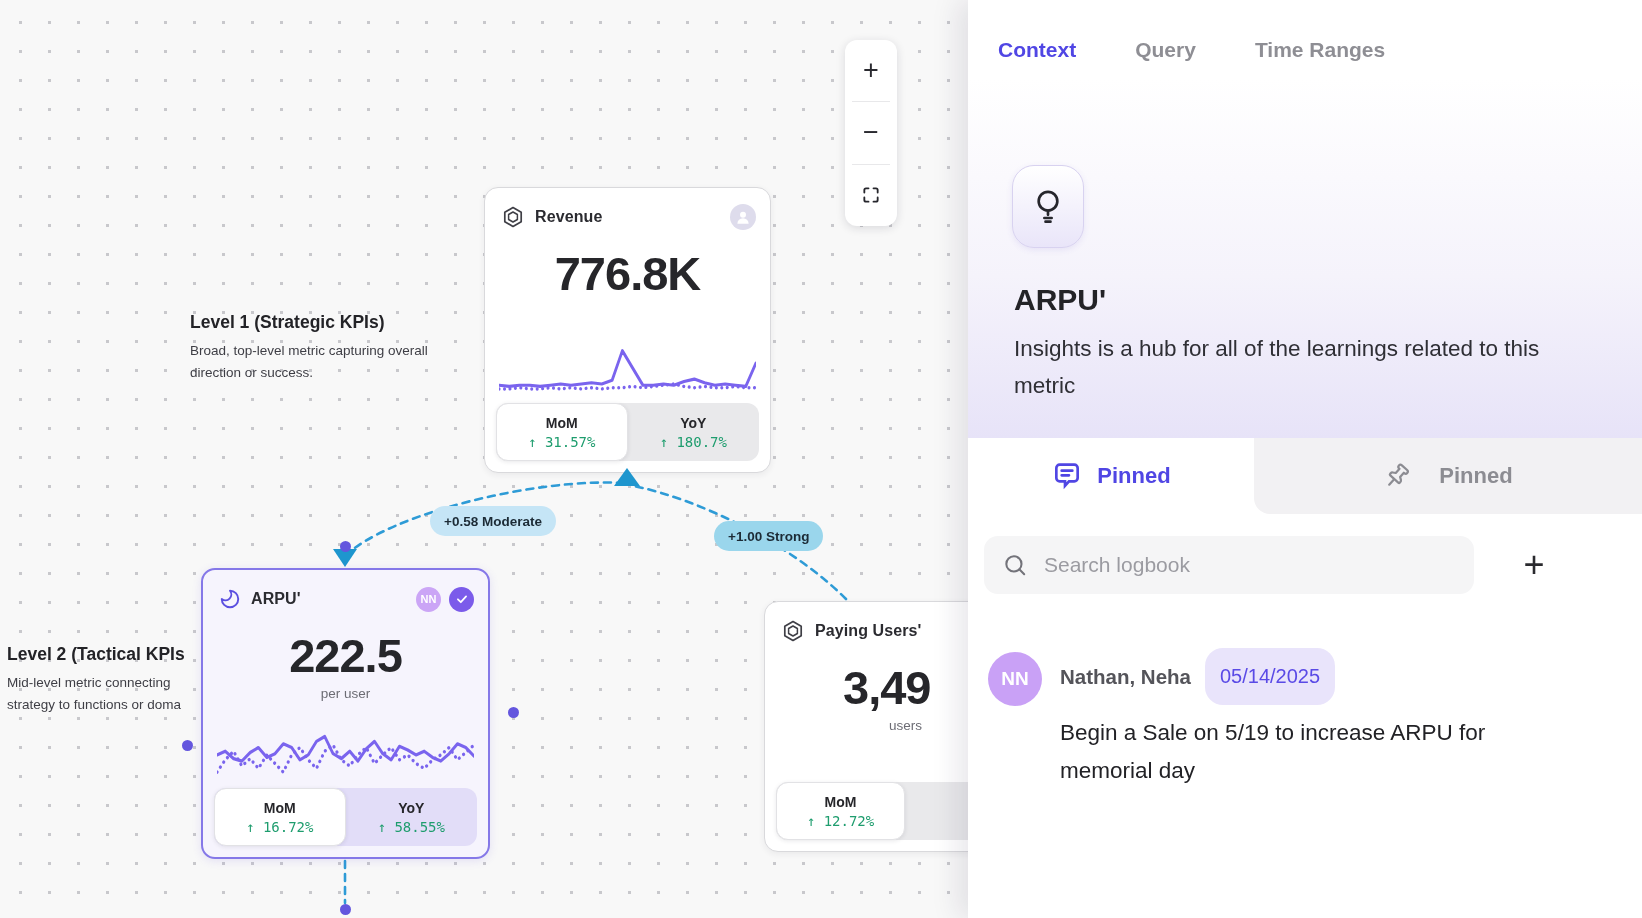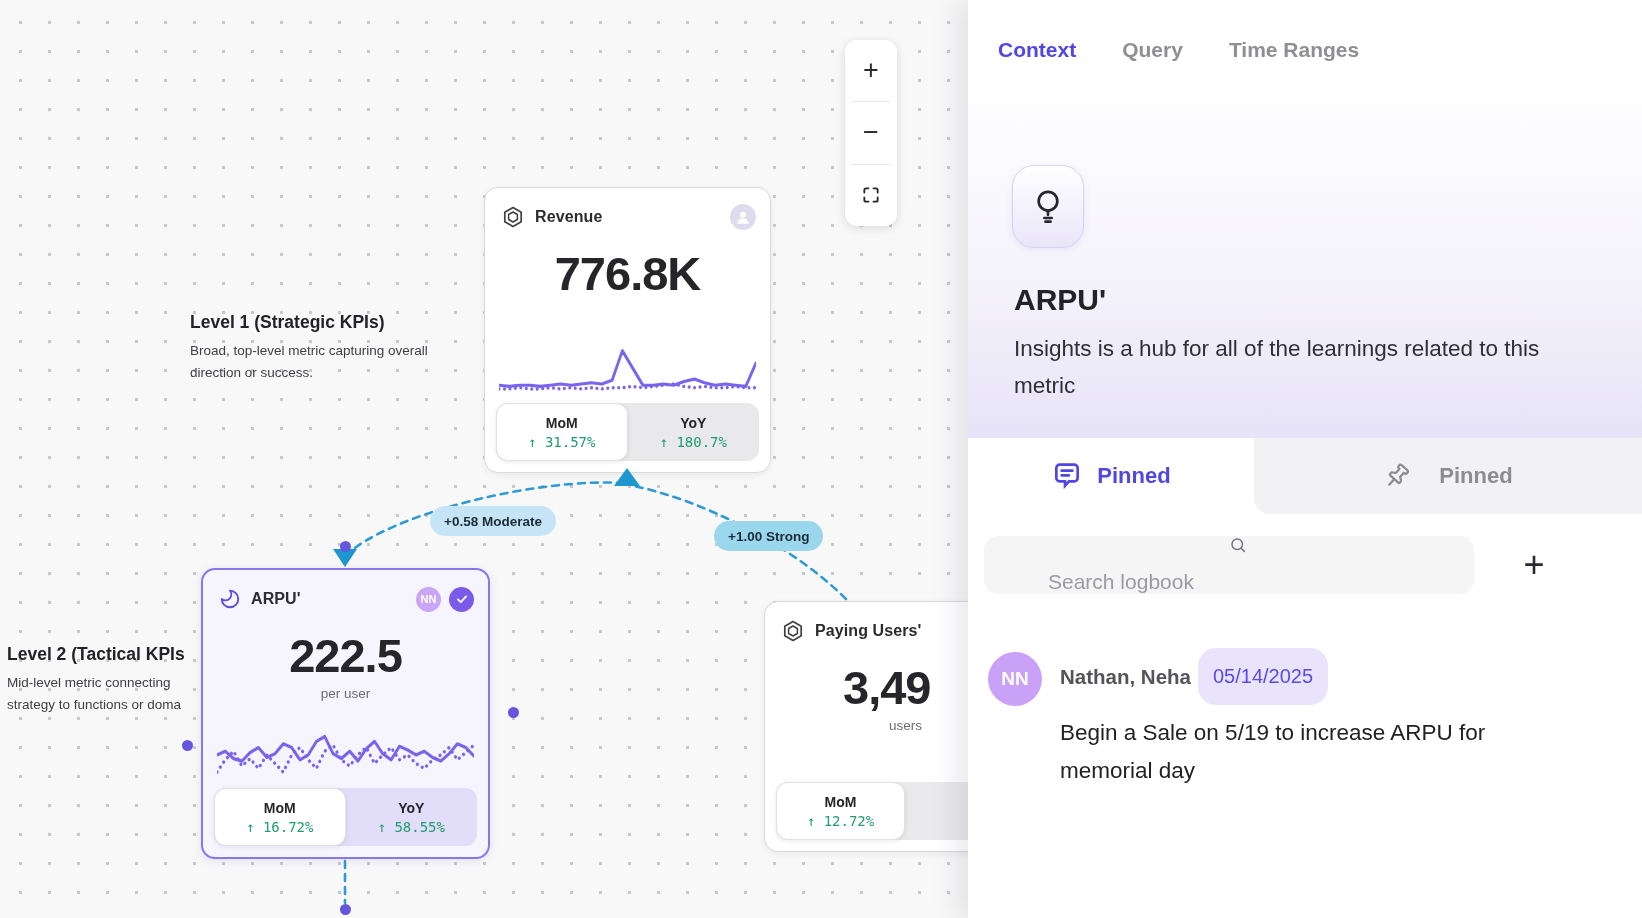--- a/index.html
+++ b/index.html
@@ -59,21 +59,21 @@
   
   #zoom-toolbar { position:absolute; left:845px; top:40px; width:52px; height:186px; background:#fff; border-radius:12px;
     box-shadow:0 2px 10px rgba(30,30,50,.14); z-index:6; display:flex; flex-direction:column; align-items:stretch; }
   .ztool-btn { flex:1; display:flex; align-items:center; justify-content:center; font-size:27px; font-weight:500; color:#2A2A30; cursor:pointer; }
   .ztool-div { height:1px; background:#E8E8EA; margin:0 7px; }
 
   
   #panel { position:absolute; left:968px; top:0; width:674px; height:918px; background:#fff; z-index:10;
     box-shadow:-10px 0 26px rgba(25,20,60,.10); }
   #panel-tabs { position:absolute; top:0; left:0; right:0; height:100px; background:#fff; border-bottom:1px solid #EDECEF;
-    display:flex; align-items:center; padding-left:30px; gap:46px; }
+    display:flex; align-items:center; padding-left:30px; gap:59px; }
   .ptab { font-size:21px; font-weight:600; color:#8E8E94; position:relative; height:100%; display:flex; align-items:center; cursor:pointer; }
   .ptab.active { color:#5046E4; }
   .ptab-underline { position:absolute; bottom:0; left:-2px; width:78px; height:7px; border-radius:4px; background:#5046E4; }
 
   #panel-hero { position:absolute; top:78px; left:0; right:0; height:360px;
     background:linear-gradient(180deg,#FFFFFF 0%,#F5F3FB 55%,#E7E3F8 100%); }
   #bulb-tile { position:absolute; left:44px; top:87px; width:72px; height:83px; border-radius:22px;
     background:linear-gradient(180deg,#FFFFFF 0%,#E9E5F9 100%); border:1px solid #D8D2F0; box-shadow:0 2px 6px rgba(90,70,200,.10);
     display:flex; align-items:center; justify-content:center; }
   #metric-name { position:absolute; left:46px; top:205px; font-size:30px; font-weight:700; color:#232327; }
@@ -81,31 +81,31 @@
 
   #subtabs { position:absolute; top:438px; left:0; right:0; height:76px; background:#fff; }
   #subtab-logbook { position:absolute; left:0; top:0; width:286px; height:76px; display:flex; align-items:center; justify-content:center; gap:14px; cursor:pointer; }
   #subtab-logbook span { font-size:22px; font-weight:700; color:#5046E4; }
   #subtab-pinned { position:absolute; left:286px; top:0; right:0; height:76px; background:#F2F1F3; border-radius:0 0 0 16px;
     display:flex; align-items:center; justify-content:center; gap:28px; cursor:pointer; }
   #subtab-pinned span { font-size:22px; font-weight:600; color:#8C8C92; }
 
   #panel-body { position:absolute; top:514px; left:0; right:0; bottom:0; background:#fff; }
   #search-box { position:absolute; left:16px; top:22px; width:490px; height:58px; background:#F5F5F6; border-radius:14px;
-    display:flex; align-items:center; padding-left:18px; gap:16px; cursor:text;flex-direction:column; }
+    display:flex; align-items:center; padding-left:18px; gap:16px; cursor:text; }
   #search-box input { border:0; outline:0; background:transparent; font-size:21px; color:#3A3A40; width:380px; font-family:"Liberation Sans",sans-serif; }
   #search-box input::placeholder { color:#9B9BA1; }
   #add-entry-btn { position:absolute; left:540px; top:22px; width:52px; height:58px; display:flex; align-items:center; justify-content:center;
     font-size:36px; font-weight:400; color:#2A2A2E; cursor:pointer; }
 
   .log-entry { position:absolute; left:20px; top:134px; right:20px; display:flex; gap:18px; }
   .log-avatar { width:54px; height:54px; border-radius:50%; background:#C9A1F6; color:#fff; font-size:19px; font-weight:700;
     display:flex; align-items:center; justify-content:center; flex:none; margin-top:4px; }
   .log-main { display:flex; flex-direction:column; }
-  .log-row1 { display:flex; align-items:center; gap:7px; }
+  .log-row1 { display:flex; align-items:center; gap:14px; }
   .log-author { font-size:20.5px; font-weight:700; color:#54545A; }
   .log-date { background:#E9E4FB; color:#5A4AE6; font-size:20px; padding:17px 15px; border-radius:18px; }
   .log-note { margin-top:9px; font-size:22.5px; line-height:38px; color:#222226; width:480px; }
 
   svg.icon { display:block; }
 </style>
 </head>
 <body>
 
 <div id="stage">

